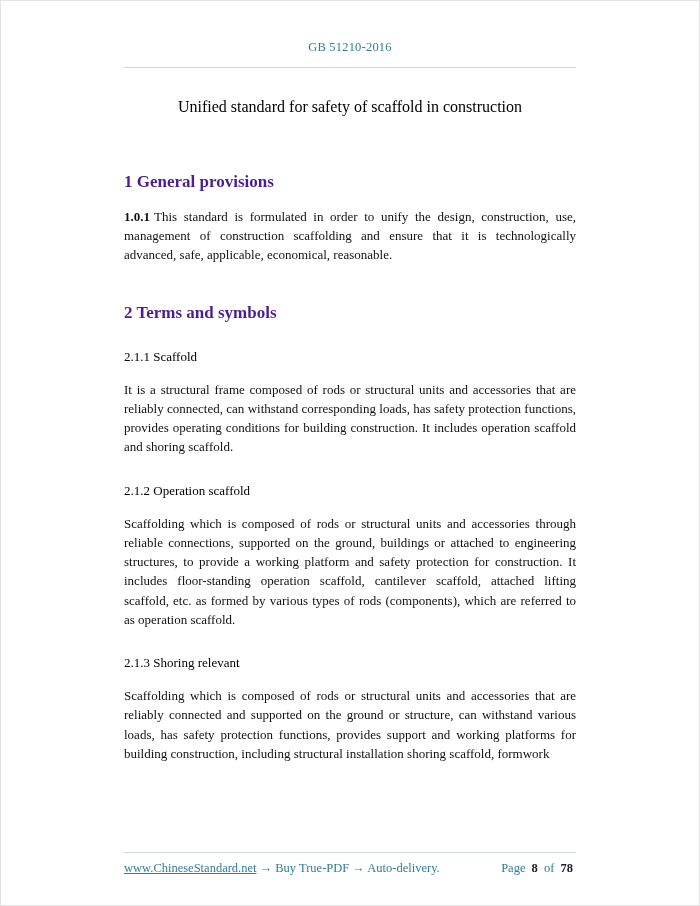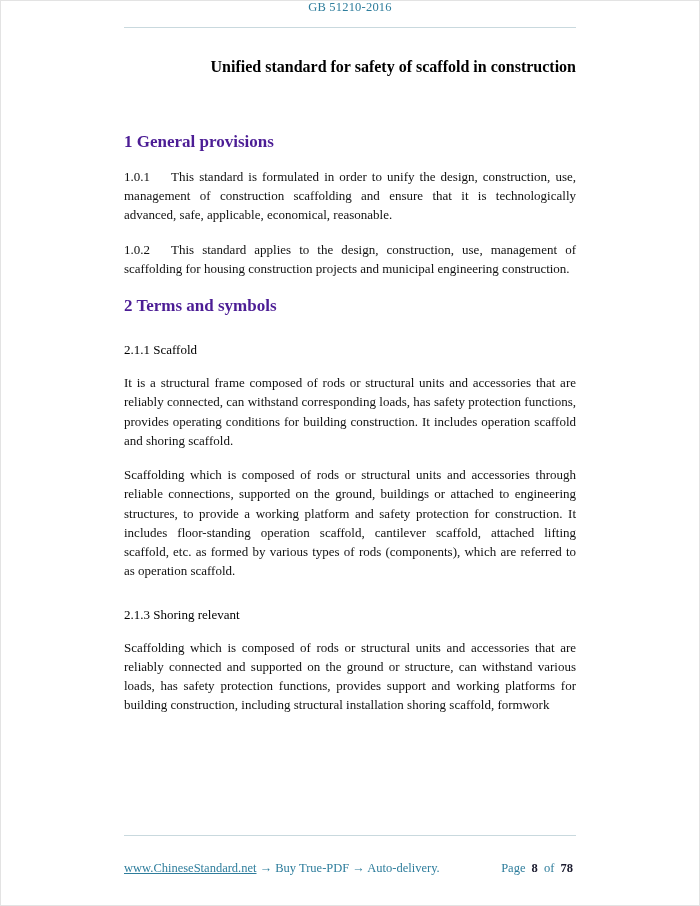--- a/index.html
+++ b/index.html
@@ -15,48 +15,49 @@
     overflow: hidden;
   }
   .page {
     position: relative;
     width: 100%;
     height: 100%;
     padding: 0 124px;
   }
   
   .doc-header {
+    padding-top: 40px;
     text-align: center;
   }
   .doc-number {
     color: #2e7d9c;
     font-size: 12.5px;
     letter-spacing: 0.2px;
   }
   .header-rule {
     border: none;
     border-top: 1px solid #c9d9de;
     margin: 12px 0 0 0;
   }
   
   .doc-title {
     margin: 30px 0 0 0;
-    text-align: right;
+    text-align: center;
     font-size: 16px;
-    font-weight: bold;
+    font-weight: normal;
     color: #000000;
   }
   
   .h-section {
     font-size: 17px;
     font-weight: bold;
     margin: 56px 0 0 0;
     color: #4c1d95;
   }
-  .h-section.second { margin-top: 18px; }
+  .h-section.second { margin-top: 38px; }
   .h-subsection {
     font-size: 14px;
     font-weight: bold;
     margin: 32px 0 0 0;
     color: #000000;
   }
   .h-term {
     font-size: 13px;
     font-weight: normal;
     margin: 26px 0 0 0;
@@ -64,31 +65,31 @@
   }
   
   .body-text {
     font-size: 13px;
     line-height: 1.48;
     text-align: justify;
     margin: 15px 0 0 0;
     color: #111111;
   }
   .clause-num {
-    font-weight: normal;
-    margin-right: 21px;
+    font-weight: bold;
+    margin-right: 4px;
   }
   
   .doc-footer {
     position: absolute;
     left: 124px;
     right: 124px;
     bottom: 30px;
     border-top: 1px solid #c9d9de;
-    padding-top: 25px;
+    padding-top: 8px;
     display: flex;
     justify-content: space-between;
     align-items: baseline;
     font-size: 12.5px;
   }
   .footer-left { color: #2e7d9c; }
   .site-link {
     color: #2e7d9c;
     text-decoration: underline;
     cursor: pointer;
@@ -112,31 +113,29 @@
   </div>
 
   <h1 class="doc-title">Unified standard for safety of scaffold in construction</h1>
 
   <h2 class="h-section">1 General provisions</h2>
 
   <p class="body-text">
     <span class="clause-num">1.0.1</span><span>This standard is formulated in order to unify the design, construction, use, management of construction scaffolding and ensure that it is technologically advanced, safe, applicable, economical, reasonable.</span>
   </p>
 
-  <p class="body-text">
-    <span class="clause-num">1.0.2</span><span>This standard applies to the design, construction, use, management of scaffolding for housing construction projects and municipal engineering construction.</span>
-  </p>
 
 
   <h2 class="h-section second">2 Terms and symbols</h2>
 
 
   <h4 class="h-term">2.1.1 Scaffold</h4>
   <p class="body-text">It is a structural frame composed of rods or structural units and accessories that are reliably connected, can withstand corresponding loads, has safety protection functions, provides operating conditions for building construction. It includes operation scaffold and shoring scaffold.</p>
 
+  <h4 class="h-term">2.1.2 Operation scaffold</h4>
   <p class="body-text">Scaffolding which is composed of rods or structural units and accessories through reliable connections, supported on the ground, buildings or attached to engineering structures, to provide a working platform and safety protection for construction. It includes floor-standing operation scaffold, cantilever scaffold, attached lifting scaffold, etc. as formed by various types of rods (components), which are referred to as operation scaffold.</p>
 
   <h4 class="h-term">2.1.3 Shoring relevant</h4>
   <p class="body-text">Scaffolding which is composed of rods or structural units and accessories that are reliably connected and supported on the ground or structure, can withstand various loads, has safety protection functions, provides support and working platforms for building construction, including structural installation shoring scaffold, formwork</p>
 
   <div class="doc-footer">
     <div class="footer-left">
       <span class="site-link">www.ChineseStandard.net</span>
       <span class="footer-tagline">→ Buy True-PDF → Auto-delivery.</span>
     </div>

